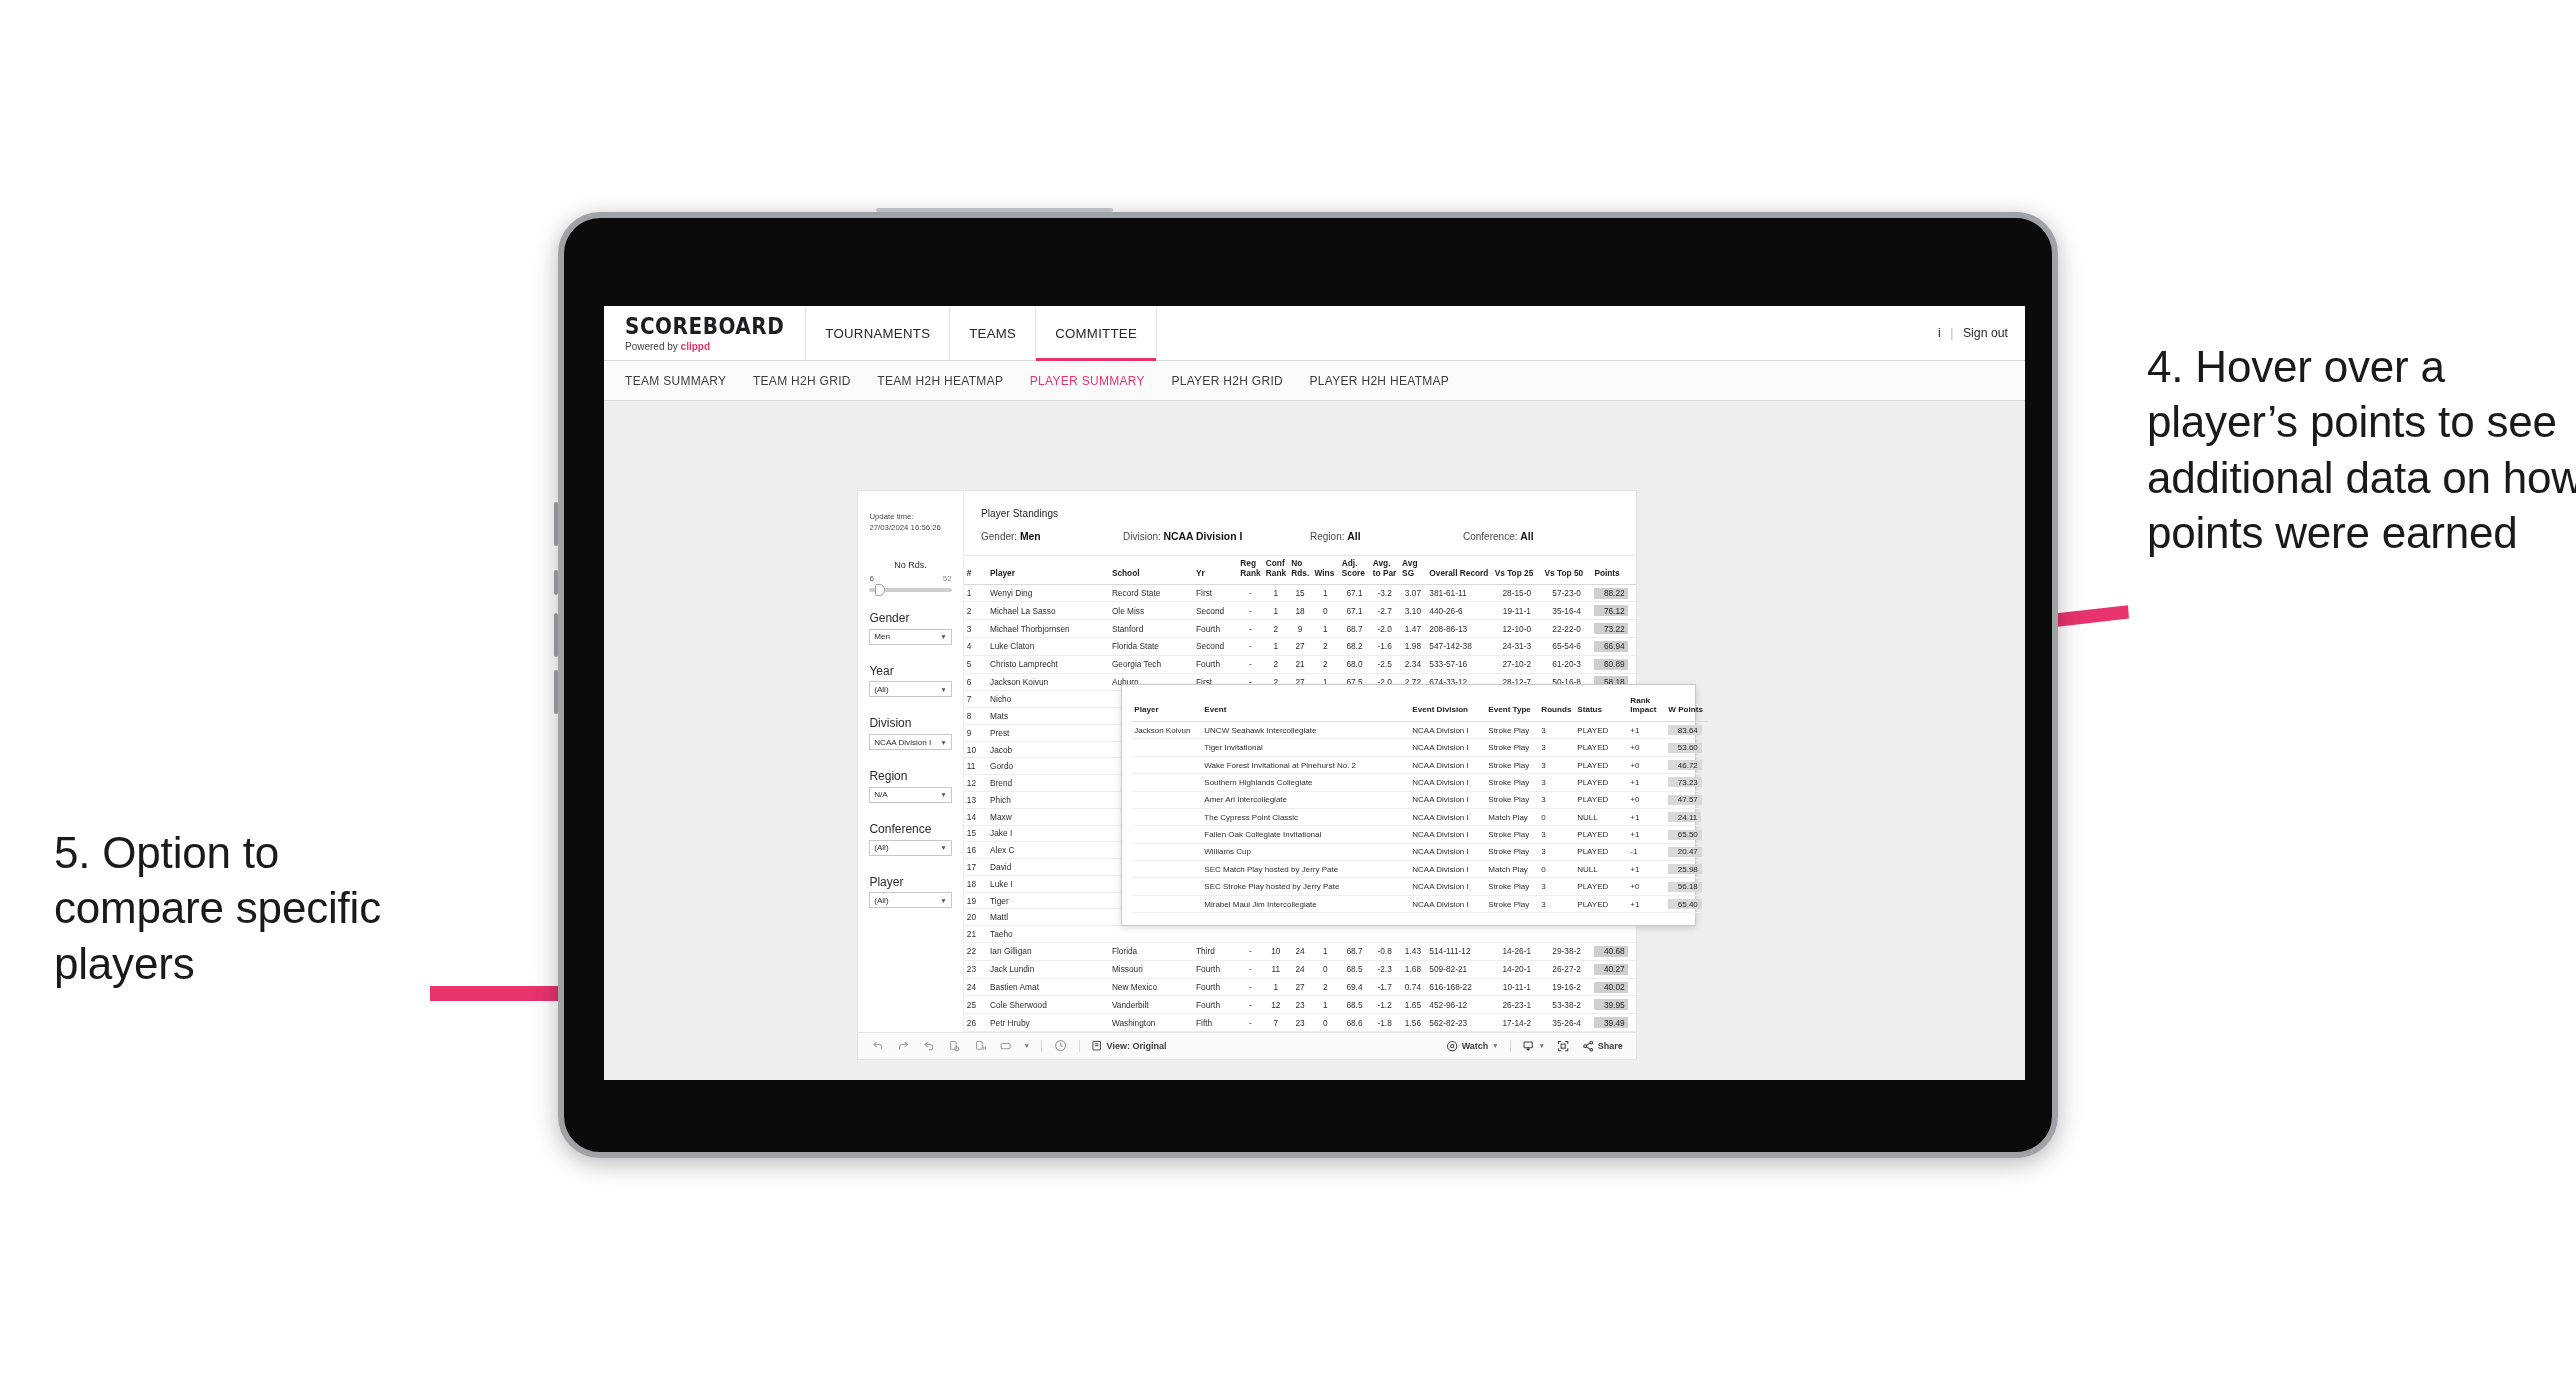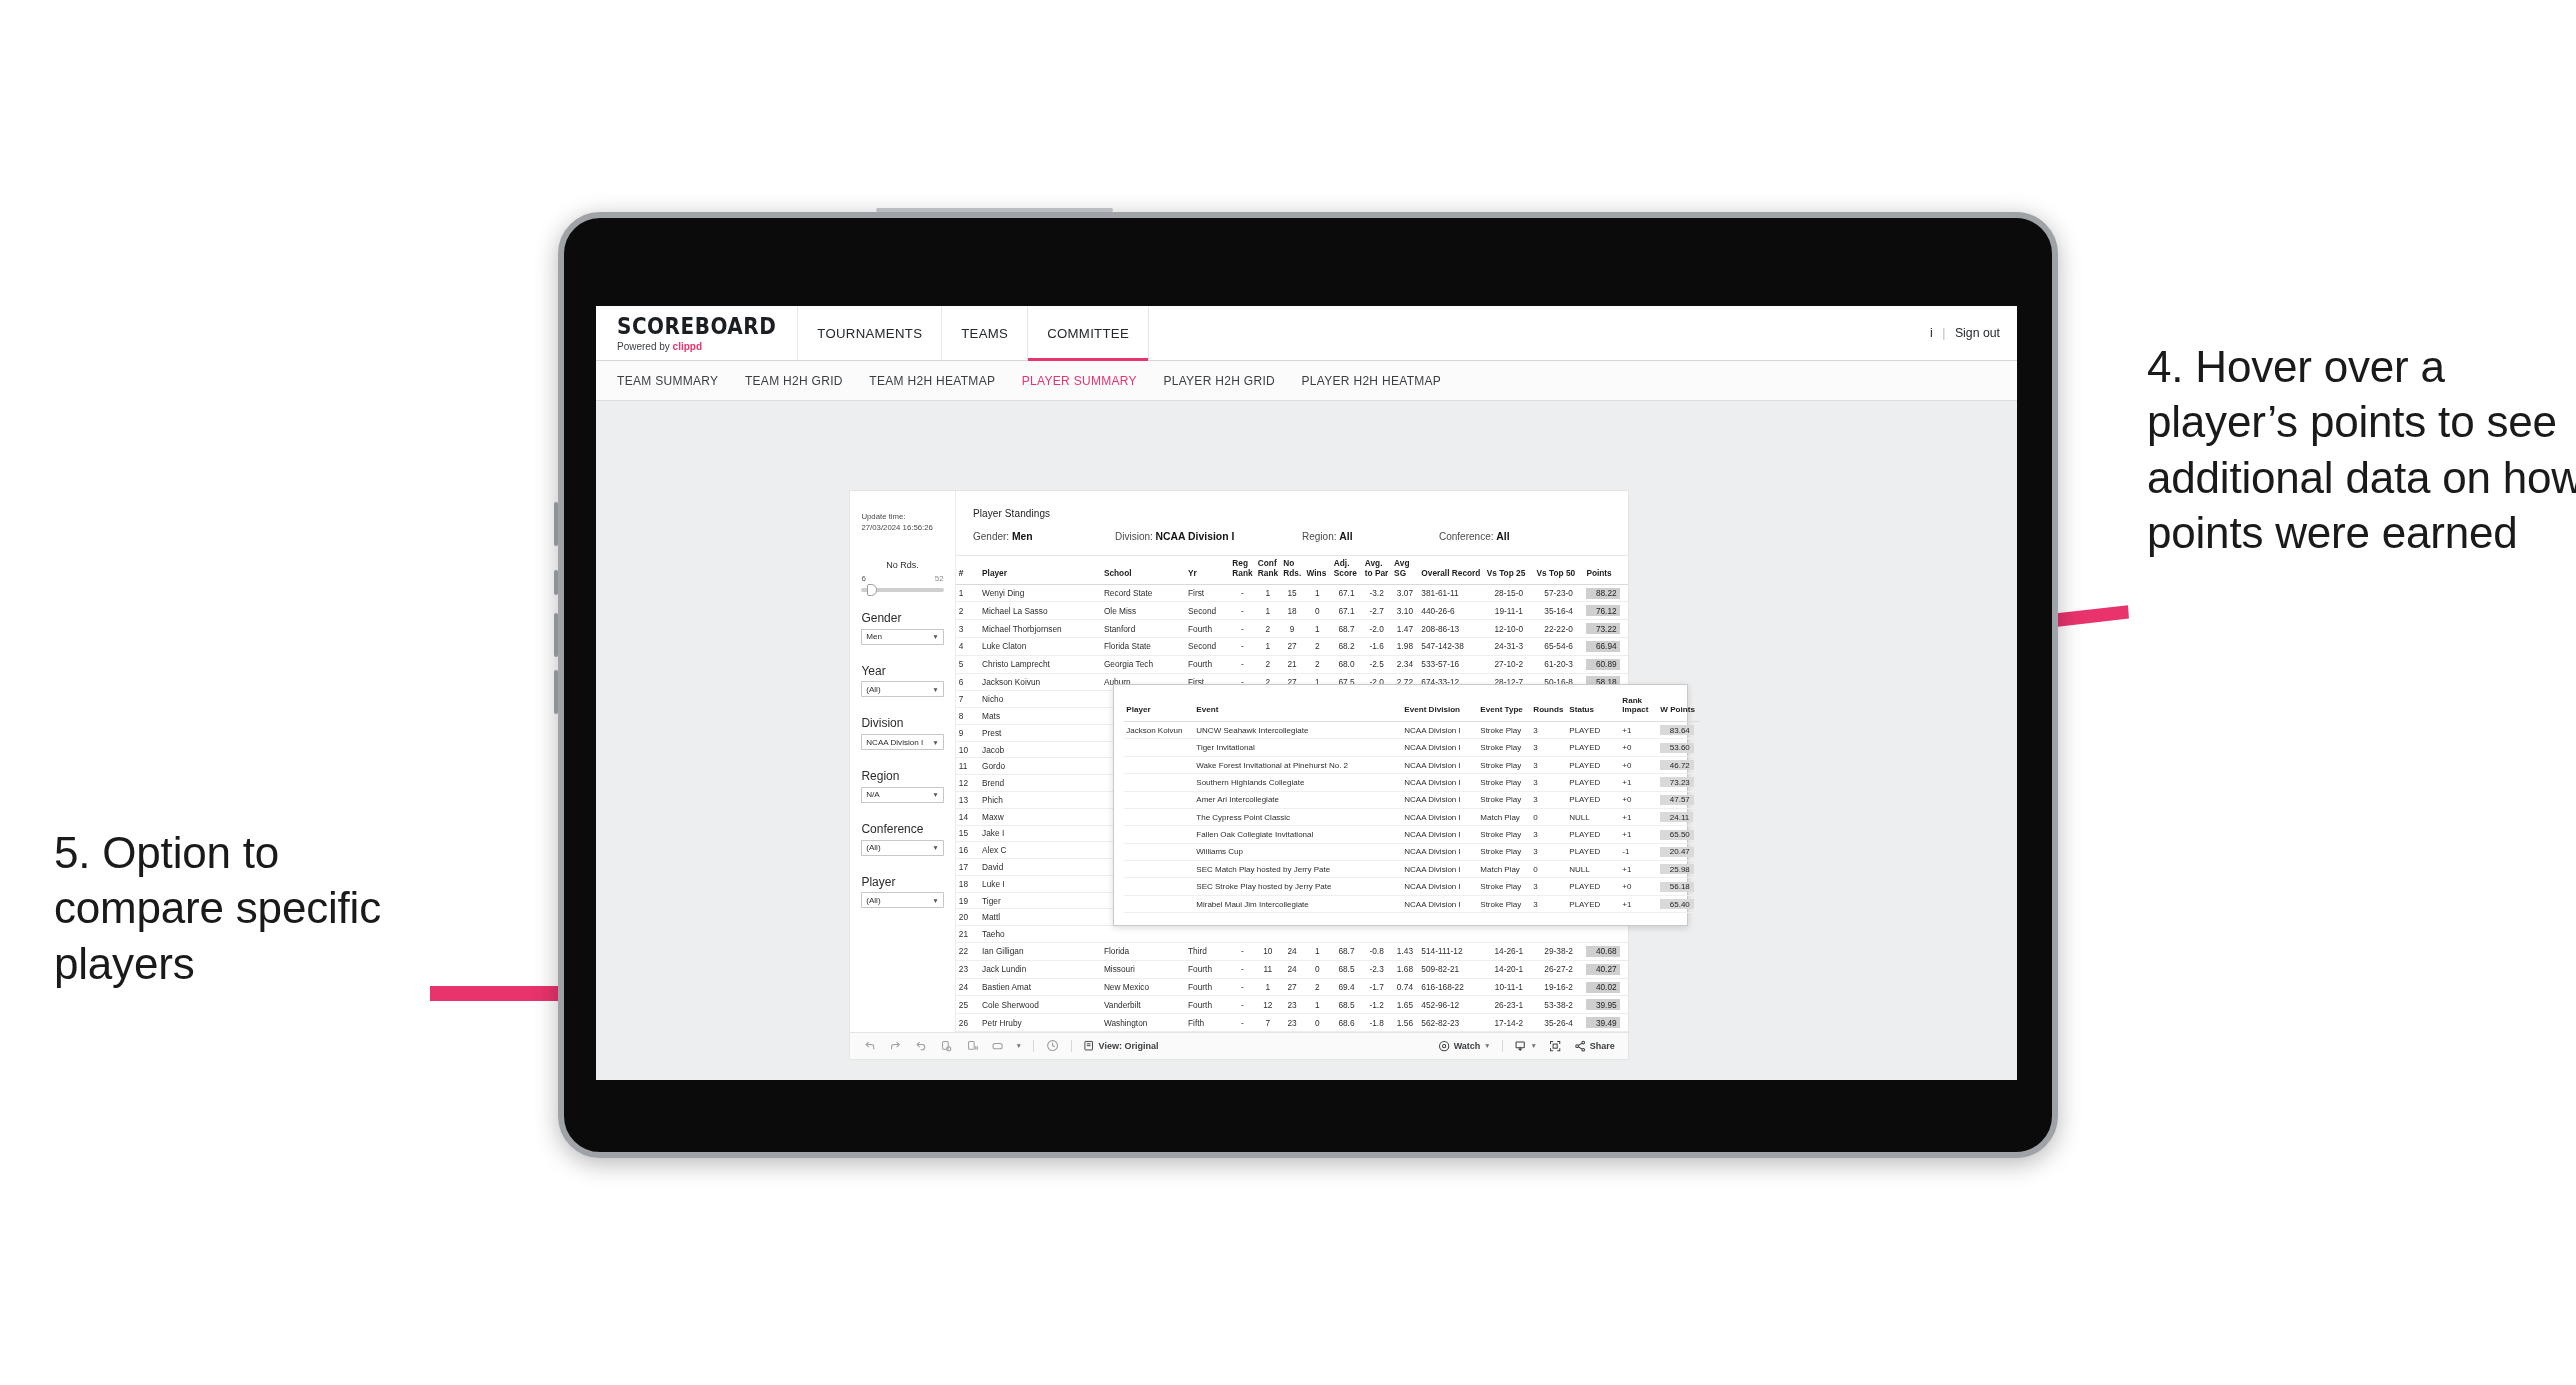--- a/index.html
+++ b/index.html
@@ -38,21 +38,21 @@
     content:""; position:absolute; left:312px; top:-10.4px; width:237px; height:4.7px;
     background:#b9bcc0; border-radius:2.8px;
   }
   .side-btn{ position:absolute; left:-10.4px; width:4.7px; background:#8e9195; border-radius:2.8px;}
   #sb1{ top:284px; height:44px;}
   #sb2{ top:352px; height:24.6px;}
   #sb3{ top:395px; height:44px;}
   #sb4{ top:452px; height:44px;}
 
   #screen {
-    position: absolute; left: 32px; top: 88px;
+    position: absolute; left: 40px; top: 88px;
     width: 1421px; height: 774px;
     background: #fdba74; overflow: hidden;
   }
 
   
   #app-header {
     height: 55px; background: #ffffff; display: flex; align-items: stretch;
     border-bottom: 0.9px solid #d6d6d6;
   }
   .brand { padding: 7.6px 21px 5.7px 21px; display:flex; flex-direction:column; justify-content:center;
@@ -115,21 +115,21 @@
     font-size:8.1px; color:#2b2b2b; cursor:pointer;
   }
   .caret{ font-size:6.6px; color:#555; }
 
   
   #viz-main{ flex:1; display:flex; flex-direction:column; min-width:0; position:relative;}
   #viz-title{ padding: 17px 0 0 17px; font-size:10px; color:#1c1c1c; font-weight:400; letter-spacing:0.1px;}
   #viz-meta{ display:flex; padding: 12.3px 0 12.3px 17px; font-size:10px; color:#4a4a4a; }
   #viz-meta .m{ margin-right:0; }
   #viz-meta .m b{ color:#141414; font-weight:700; font-size:10.4px;}
-  #m1{ width:142px;} #m2{ width:187px;} #m3{ width:137px;}
+  #m1{ width:142px;} #m2{ width:187px;} #m3{ width:153px;}
 
   
   #tbl-wrap{ flex:1; overflow:hidden; border-top:0.9px solid #e6e6e6; position:relative;}
   table.std{ width:100%; border-collapse:collapse; table-layout:fixed; }
   table.std th{
     font-size:8.3px; color:#1d1d1d; font-weight:700; text-align:left;
     padding:3.8px 2.8px 5.7px 2.8px; vertical-align:bottom; border-bottom:0.9px solid #d9d9d9;
     line-height:1.12;
   }
   table.std td{

